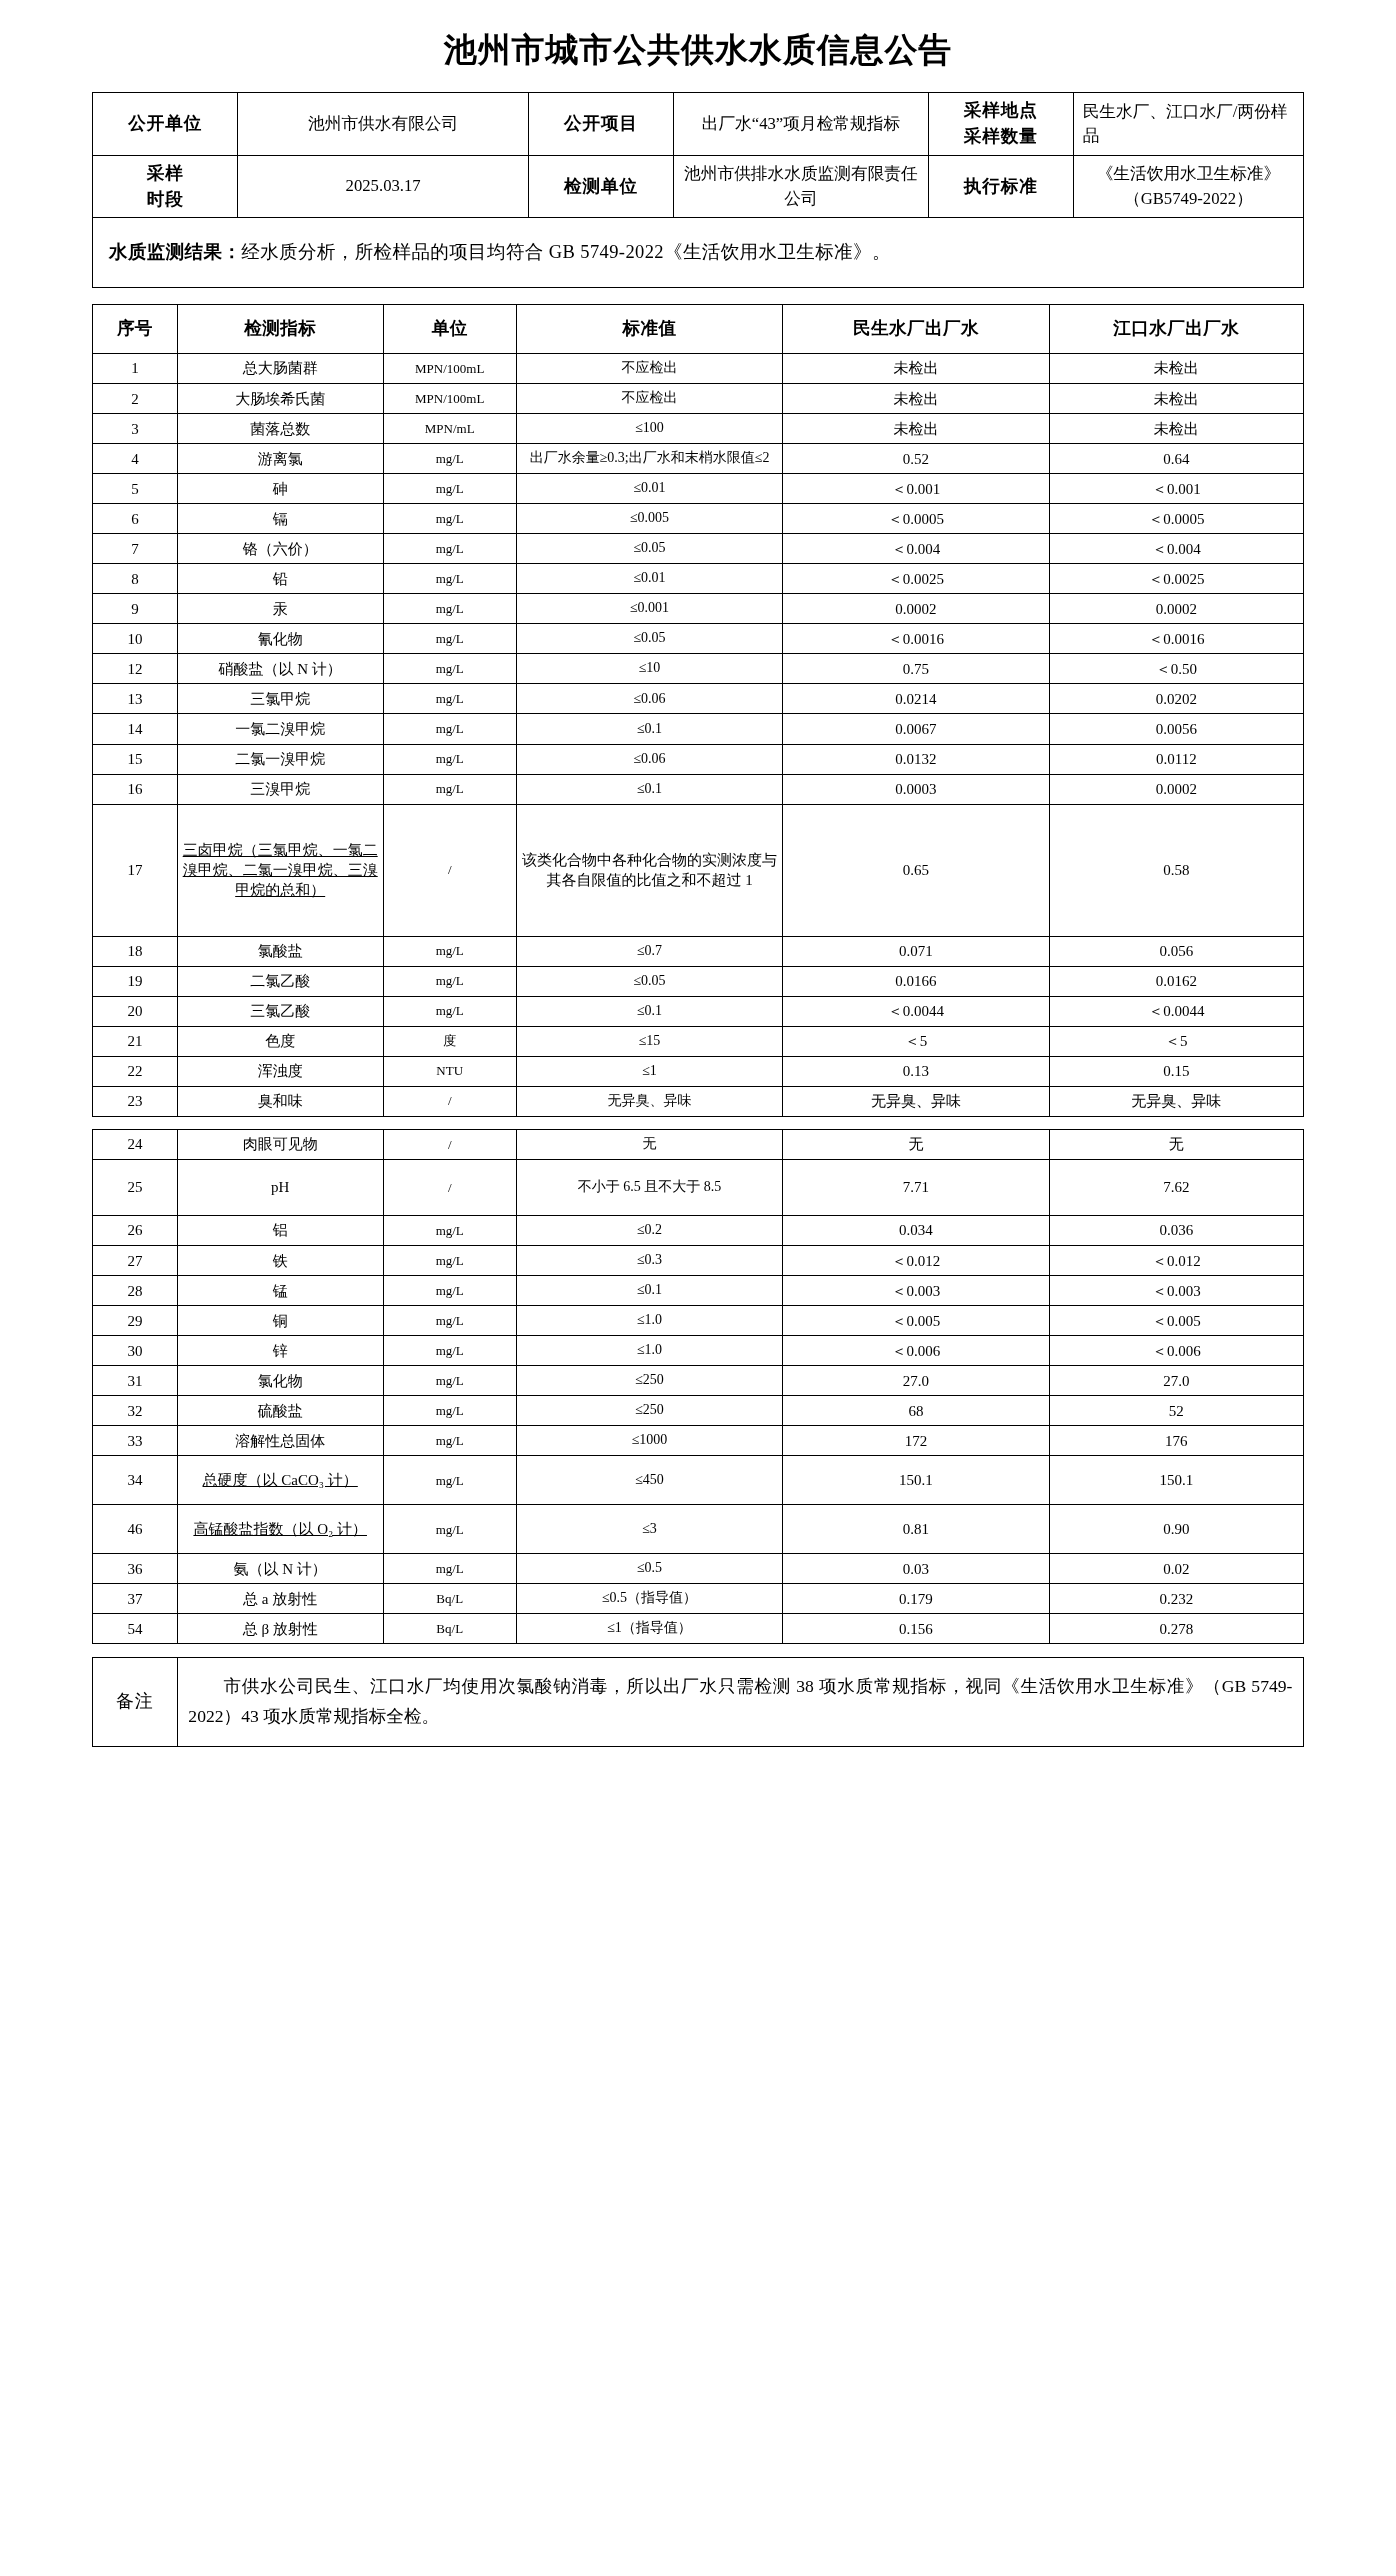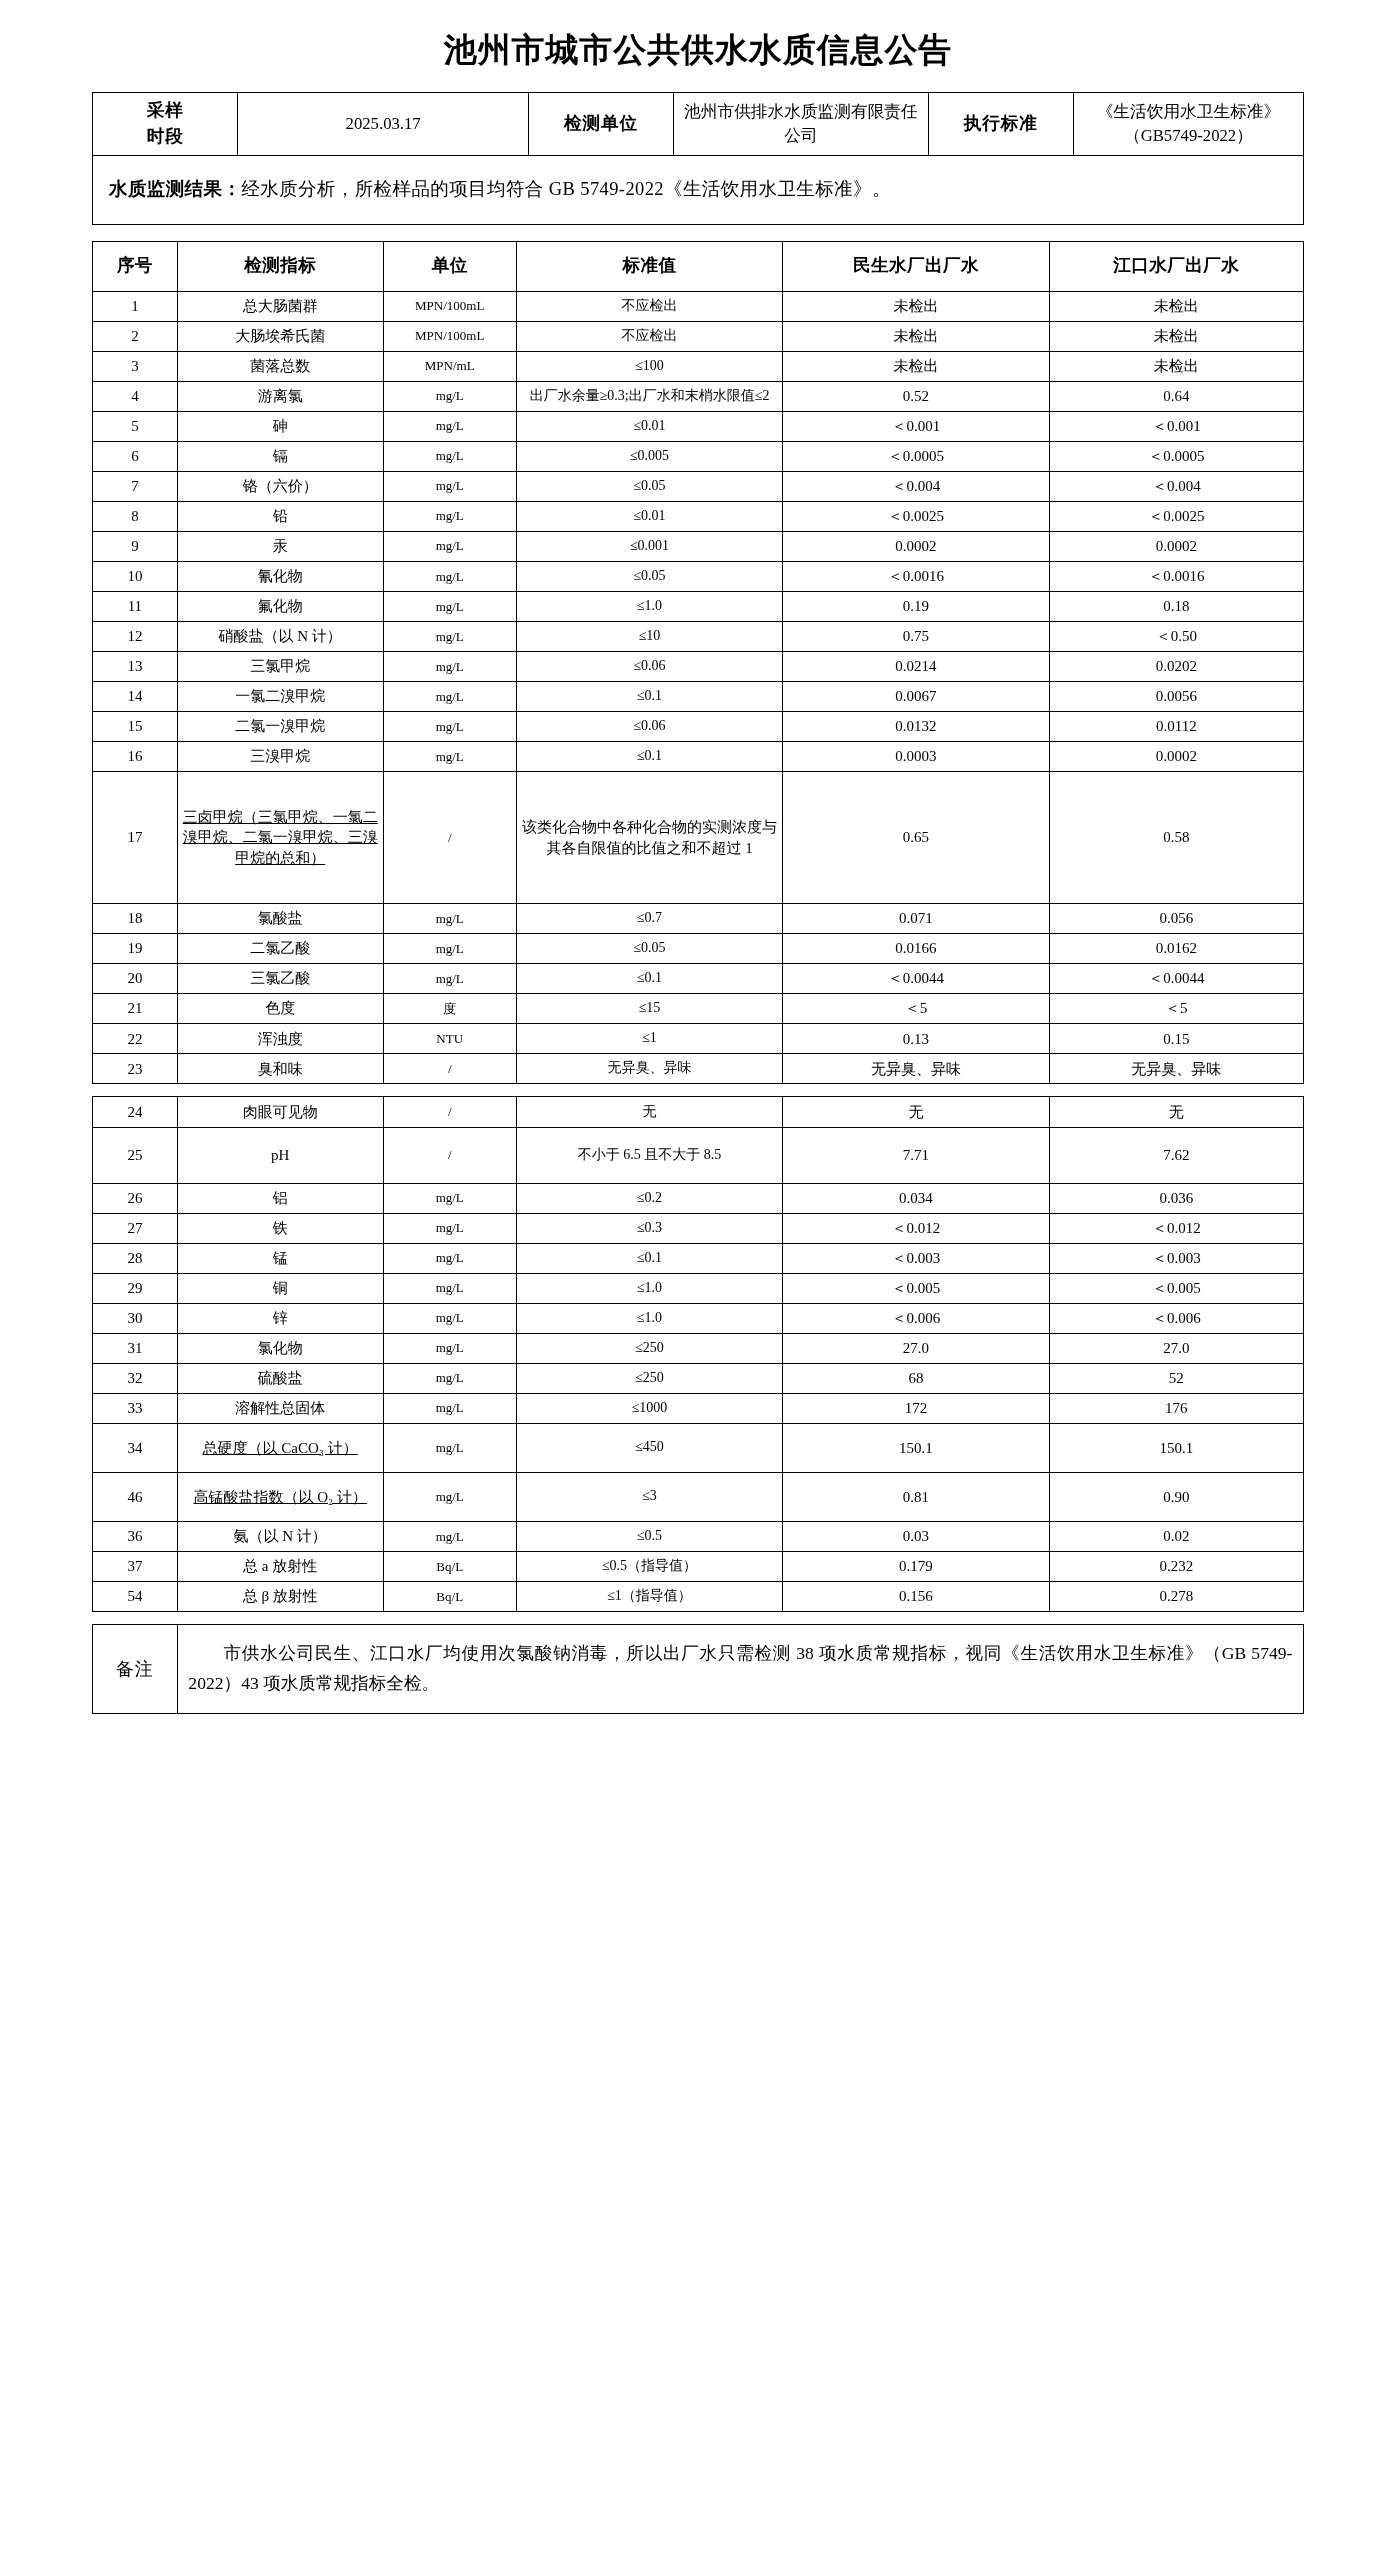--- a/index.html
+++ b/index.html
@@ -116,20 +116,28 @@
     <colgroup>
       <col style="width:12%">
         <col style="width:24%">
       <col style="width:12%">
         <col style="width:21%">
       <col style="width:12%">
         <col style="width:19%">
     </colgroup>
     <tbody>
       <tr>
+        <td class="lbl">公开单位</td>
+        <td class="val">池州市供水有限公司</td>
+        <td class="lbl">公开项目</td>
+        <td class="val">出厂水“43”项月检常规指标</td>
+        <td class="lbl">采样地点<br>采样数量</td>
+        <td class="val val-left">民生水厂、江口水厂/两份样品</td>
+      </tr>
+      <tr>
         <td class="lbl">采样<br>时段</td>
         <td class="val">2025.03.17</td>
         <td class="lbl">检测单位</td>
         <td class="val">池州市供排水水质监测有限责任公司</td>
         <td class="lbl">执行标准</td>
         <td class="val">《生活饮用水卫生标准》（GB5749-2022）</td>
       </tr>
     </tbody>
   </table>
 
@@ -233,28 +241,20 @@
         </tr>
       <tr>
           <td class="idx">10</td>
           <td class="name">氰化物</td>
           <td class="unit">mg/L</td>
           <td class="std">≤0.05</td>
           <td class="v">＜0.0016</td>
           <td class="v">＜0.0016</td>
         </tr>
       <tr>
-          <td class="idx">11</td>
-          <td class="name">氟化物</td>
-          <td class="unit">mg/L</td>
-          <td class="std">≤1.0</td>
-          <td class="v">0.19</td>
-          <td class="v">0.18</td>
-        </tr>
-      <tr>
           <td class="idx">12</td>
           <td class="name">硝酸盐（以 N 计）</td>
           <td class="unit">mg/L</td>
           <td class="std">≤10</td>
           <td class="v">0.75</td>
           <td class="v">＜0.50</td>
         </tr>
       <tr>
           <td class="idx">13</td>
           <td class="name">三氯甲烷</td>

